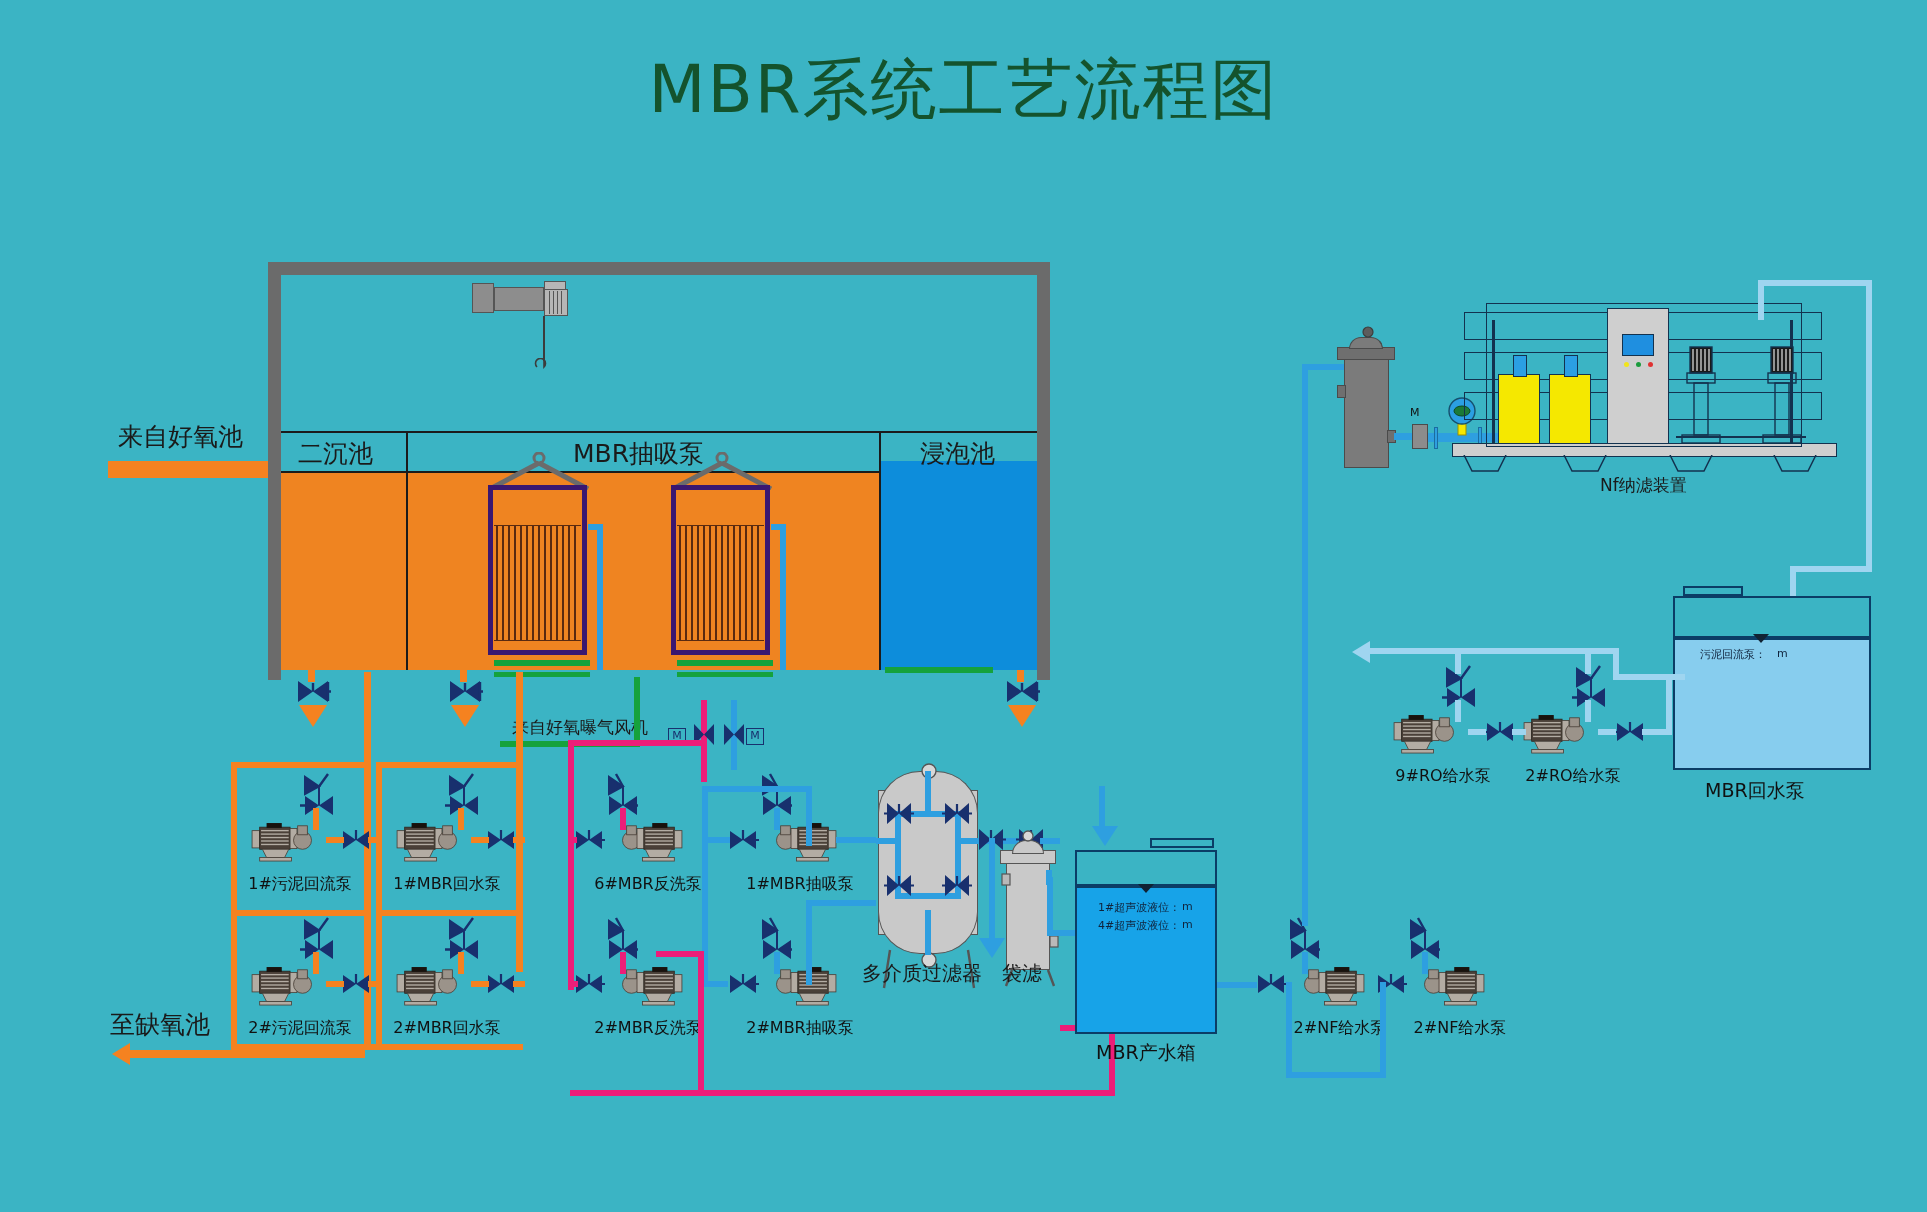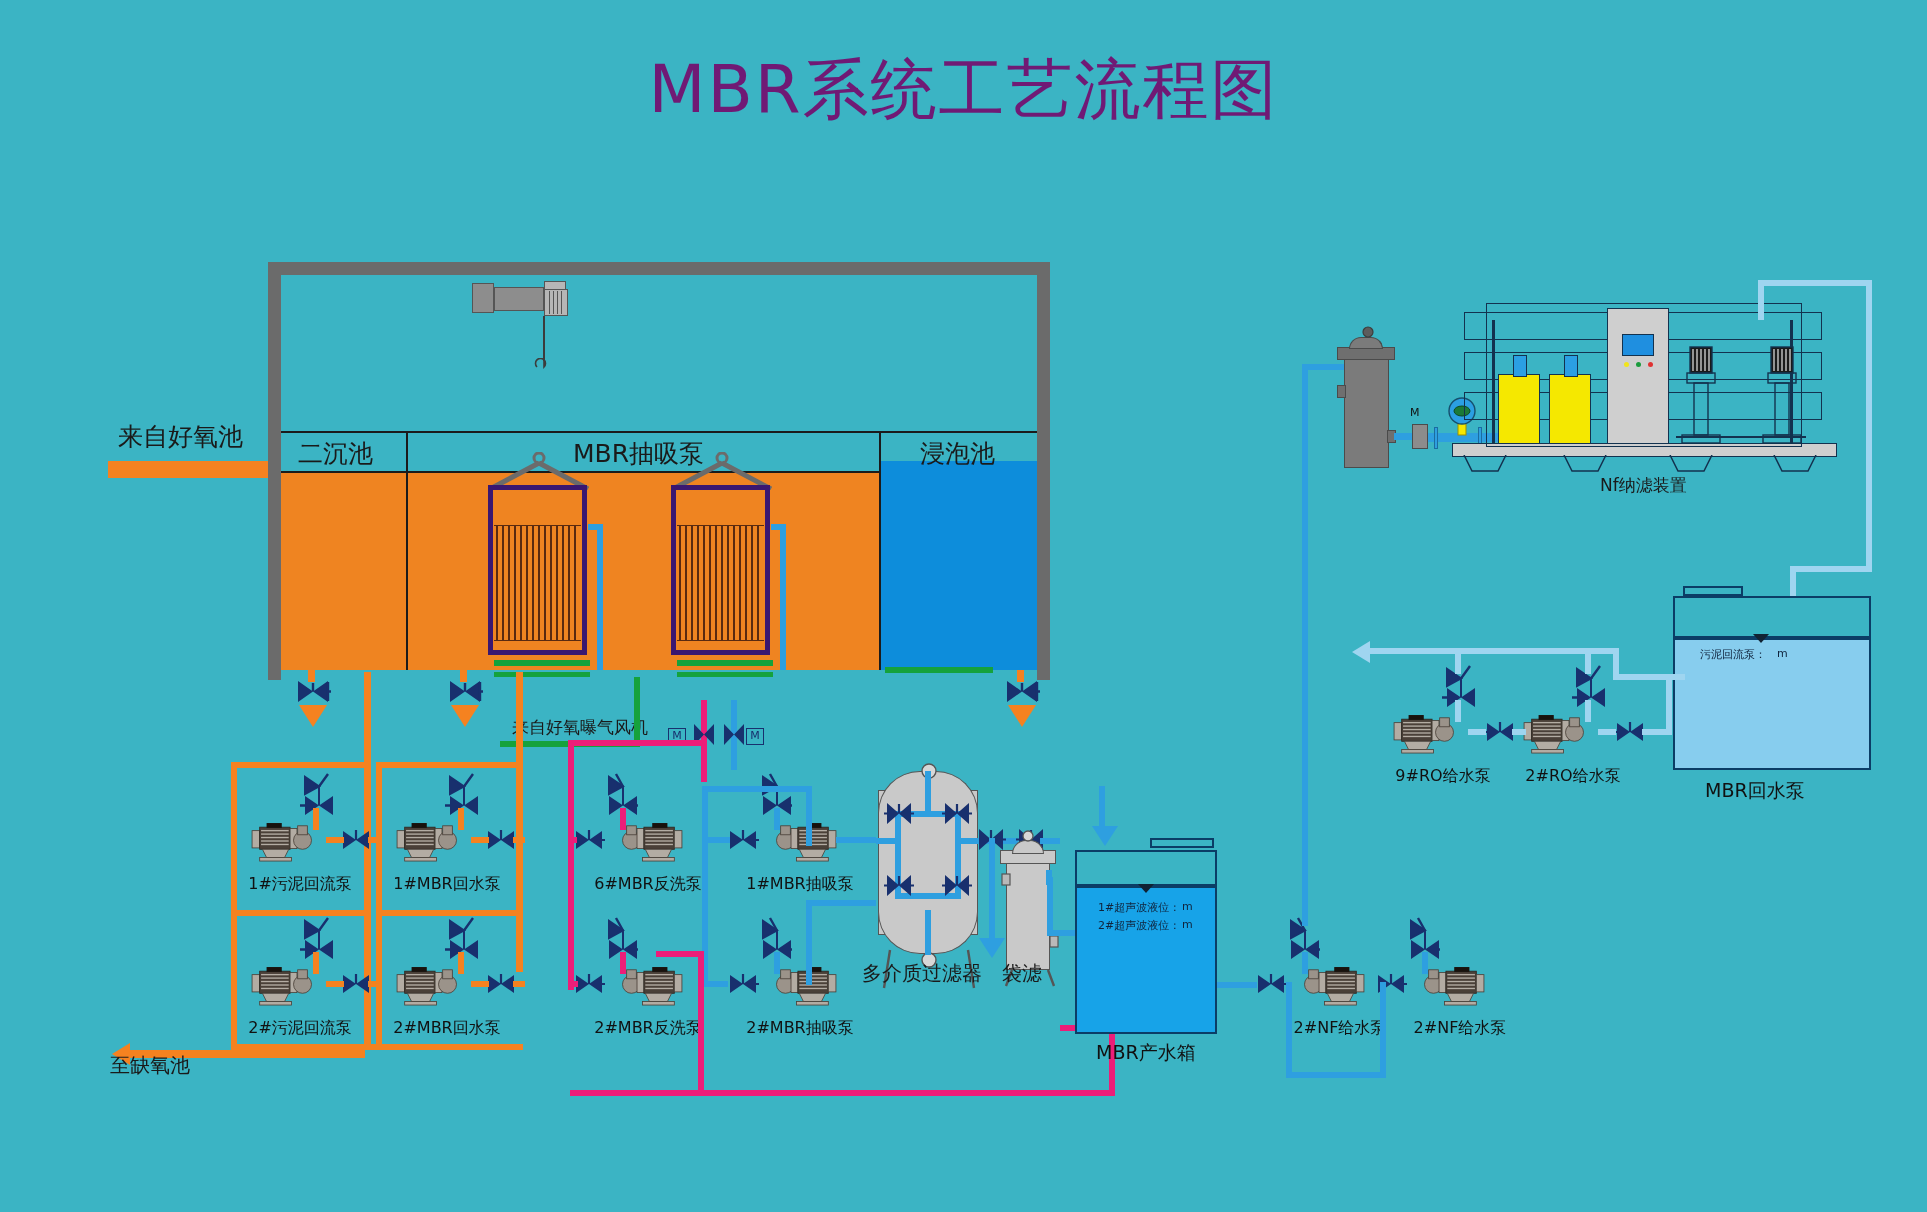--- a/index.html
+++ b/index.html
@@ -9,21 +9,21 @@
     font-family:"DejaVu Sans","Liberation Sans",sans-serif;
     position:relative;overflow:hidden;
   }
   #stage{position:absolute;left:0;top:0;width:1927px;height:1212px;}
   .abs{position:absolute;}
   .lbl{position:absolute;color:#1a1a1a;white-space:nowrap;font-family:"DejaVu Sans","Liberation Sans",sans-serif;}
 
   
   #title{
     left:0;top:45px;width:1927px;text-align:center;
-    font-size:66px;letter-spacing:2px;color:#701a75;
+    font-size:66px;letter-spacing:2px;color:#14532d;
   }
 
   
   #basin-frame{
     left:268px;top:262px;width:782px;height:418px;
     border:13px solid #6b6b6b;border-bottom:none;box-sizing:border-box;
     background:transparent;
   }
   .water-orange{background:#ef8421;}
   .water-blue{background:#0d8ddb;}
@@ -94,21 +94,21 @@
   <div class="lbl" id="title">MBR系统工艺流程图</div>
 
   
   
   <div class="pipe p-or" style="left:108px;top:461px;width:175px;height:17px;"></div>
   <div class="lbl" style="left:118px;top:420px;font-size:25px;">来自好氧池</div>
 
   
   <div class="pipe p-or" style="left:130px;top:1050px;width:235px;height:8px;"></div>
   <div class="arr arr-lf-or" style="left:112px;top:1043px;"></div>
-  <div class="lbl" style="left:110px;top:1052px;font-size:20px;">至缺氧池</div>
+  <div class="lbl" style="left:110px;top:1008px;font-size:25px;">至缺氧池</div>
 
   
   
   <div class="abs water-orange" style="left:275px;top:472px;width:606px;height:198px;"></div>
   <div class="abs water-blue" style="left:881px;top:461px;width:163px;height:209px;"></div>
 
   
   <div class="abs" style="left:275px;top:432px;width:606px;height:40px;background:#3bb4c4;"></div>
 
   
@@ -597,21 +597,21 @@
   
   <div class="pipe p-bl" style="left:1040px;top:838px;width:20px;height:6px;"></div>
 
   
   <div class="tankbox tank-air" style="left:1075px;top:850px;width:142px;height:36px;"></div>
   <div class="tankbox tank-liq" style="left:1075px;top:886px;width:142px;height:148px;"></div>
   <div class="tank-lid" style="left:1150px;top:838px;width:64px;height:10px;"></div>
   <div class="tri-ind" style="left:1138px;top:884px;"></div>
   <div class="tank-text" style="left:1098px;top:900px;">1#超声波液位：</div>
   <div class="tank-text" style="left:1182px;top:900px;">m</div>
-  <div class="tank-text" style="left:1098px;top:918px;">2#超声波液位：</div>
+  <div class="tank-text" style="left:1098px;top:918px;">4#超声波液位：</div>
   <div class="tank-text" style="left:1182px;top:918px;">m</div>
   <div class="tank-name" style="left:1096px;top:1040px;">MBR产水箱</div>
   <div class="arr arr-dn-bl" style="left:1092px;top:826px;"></div>
   <div class="pipe p-bl" style="left:1099px;top:786px;width:6px;height:42px;"></div>
 
   
   <div class="pipe p-bl" style="left:1217px;top:982px;width:40px;height:6px;"></div>
   <svg class="pump" style="left:1290px;top:962px;" viewBox="0 0 110 62">
     <ellipse cx="34" cy="30" rx="13" ry="13" fill="#9b938a" stroke="#4a4038" stroke-width="1.2"></ellipse>
     <rect x="27" y="9" width="14" height="13" fill="#9b938a" stroke="#4a4038" stroke-width="1.2"></rect>

